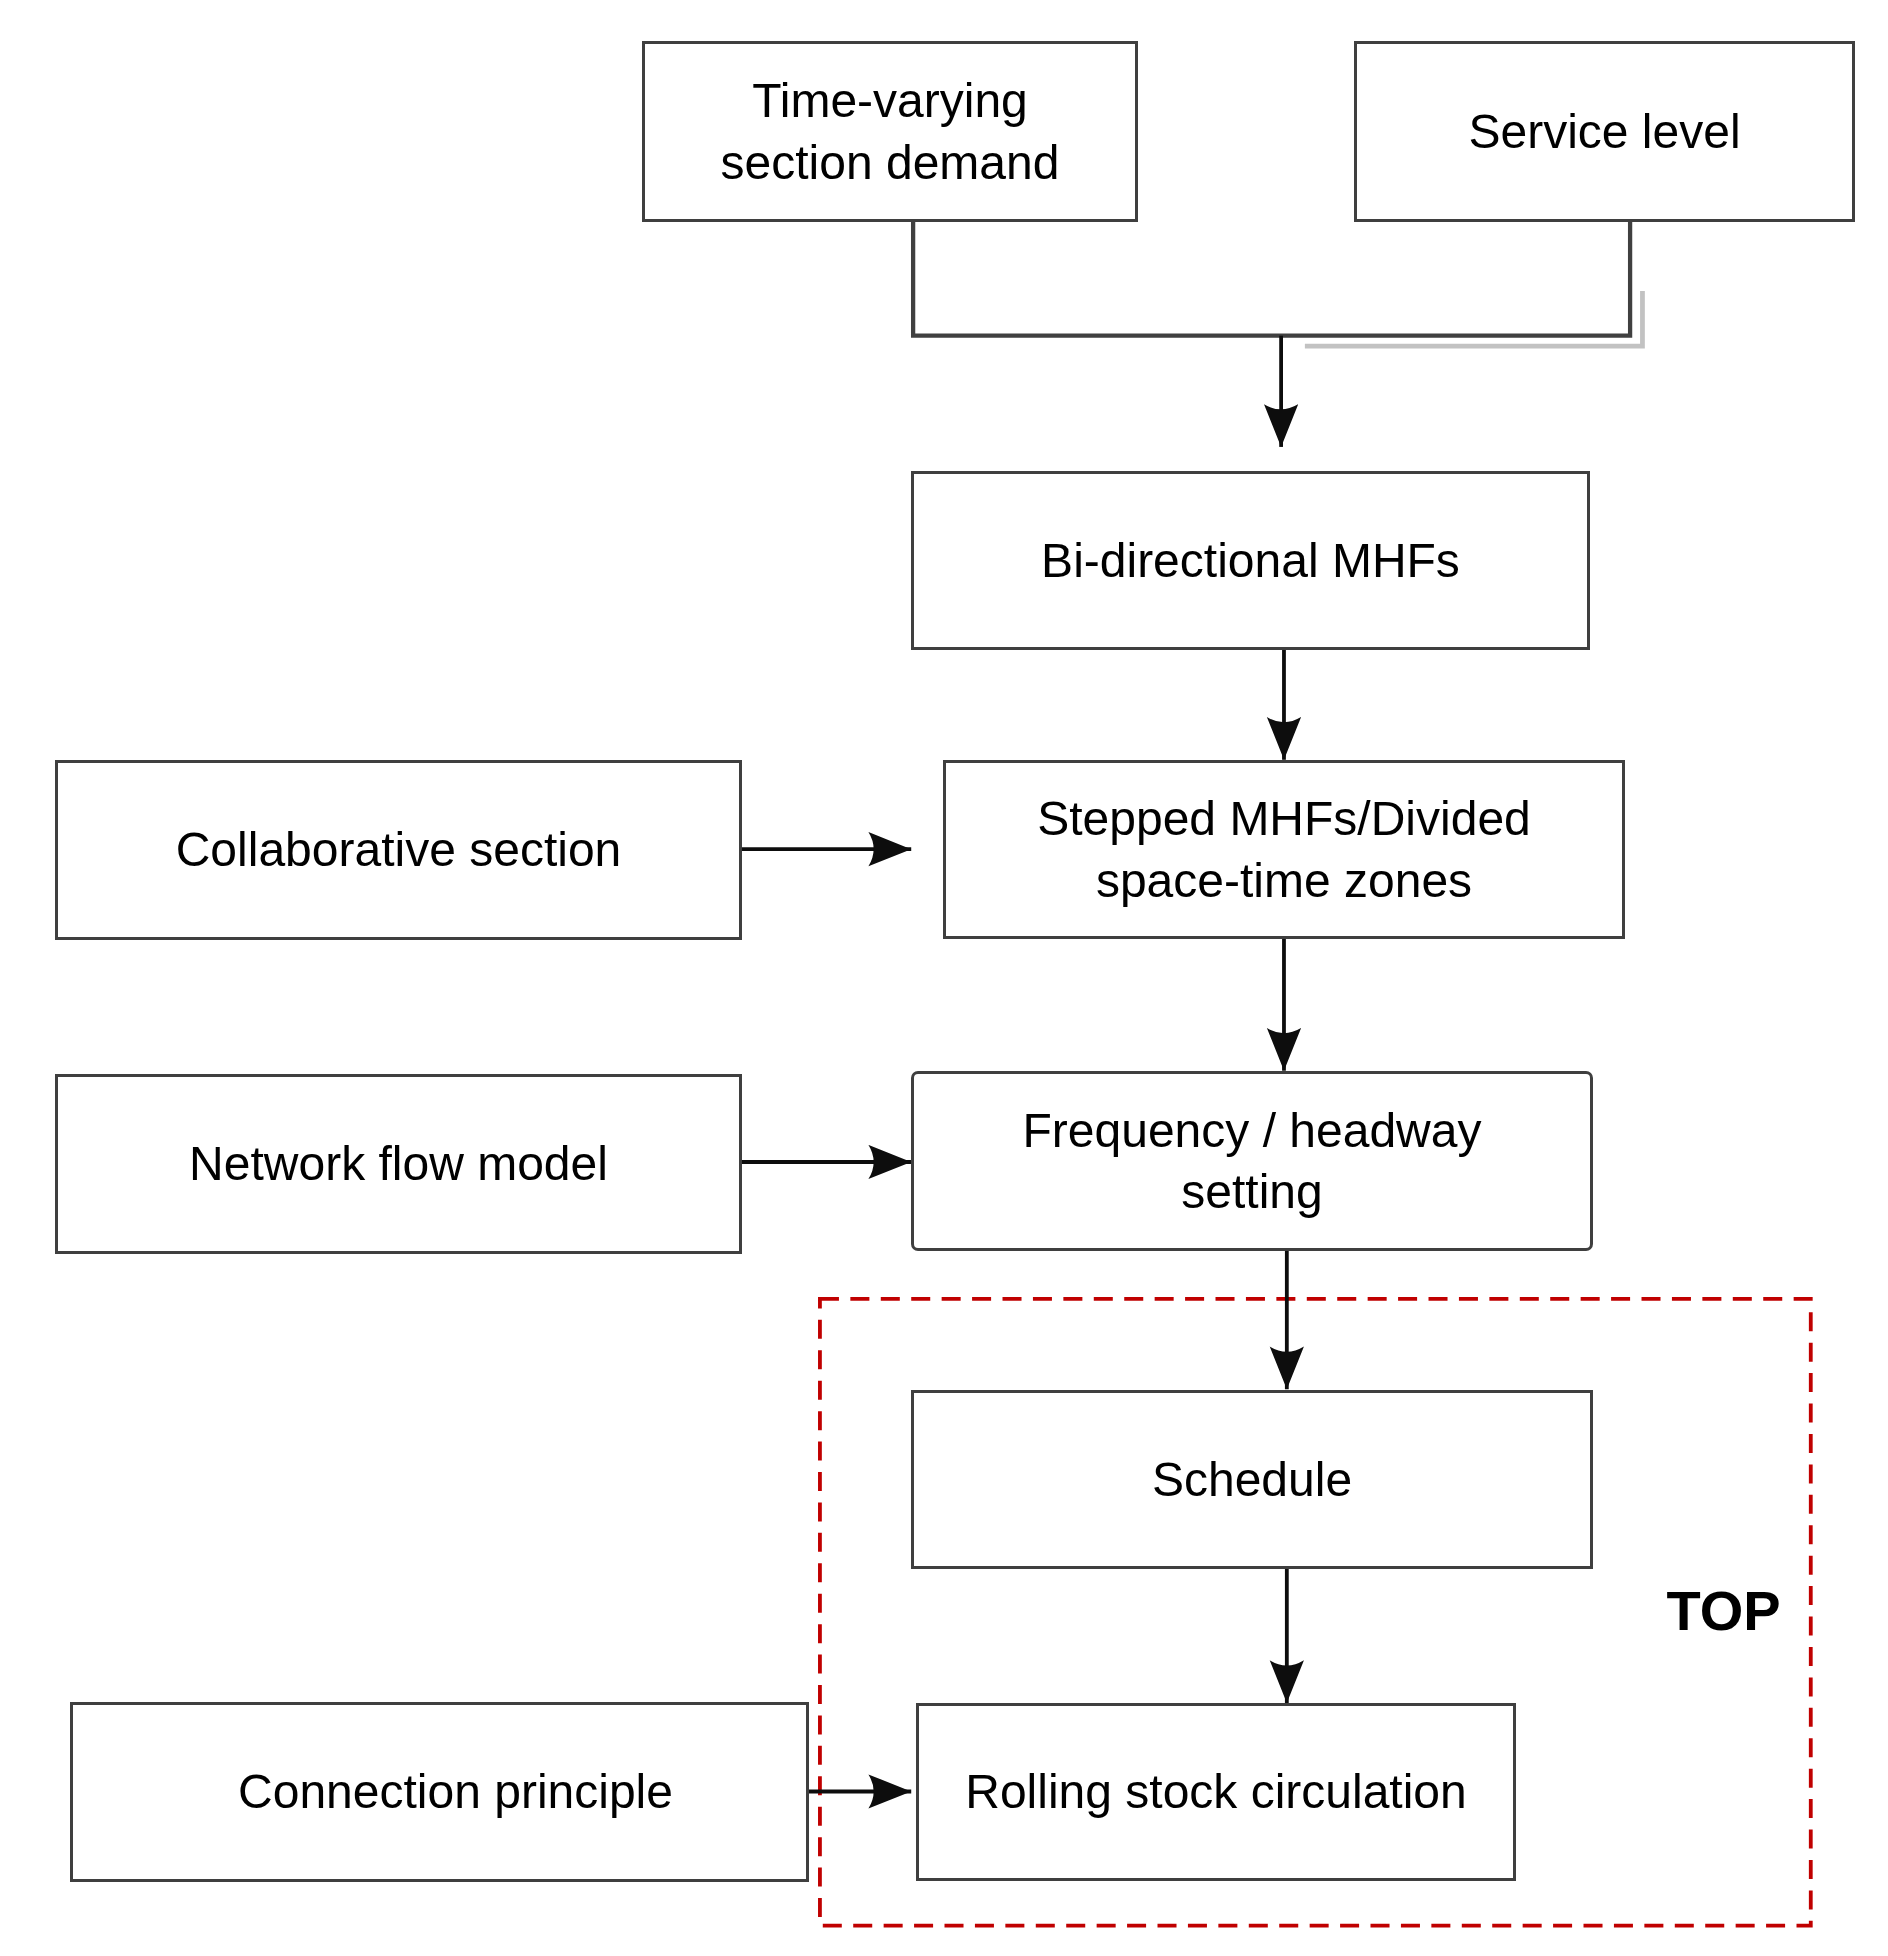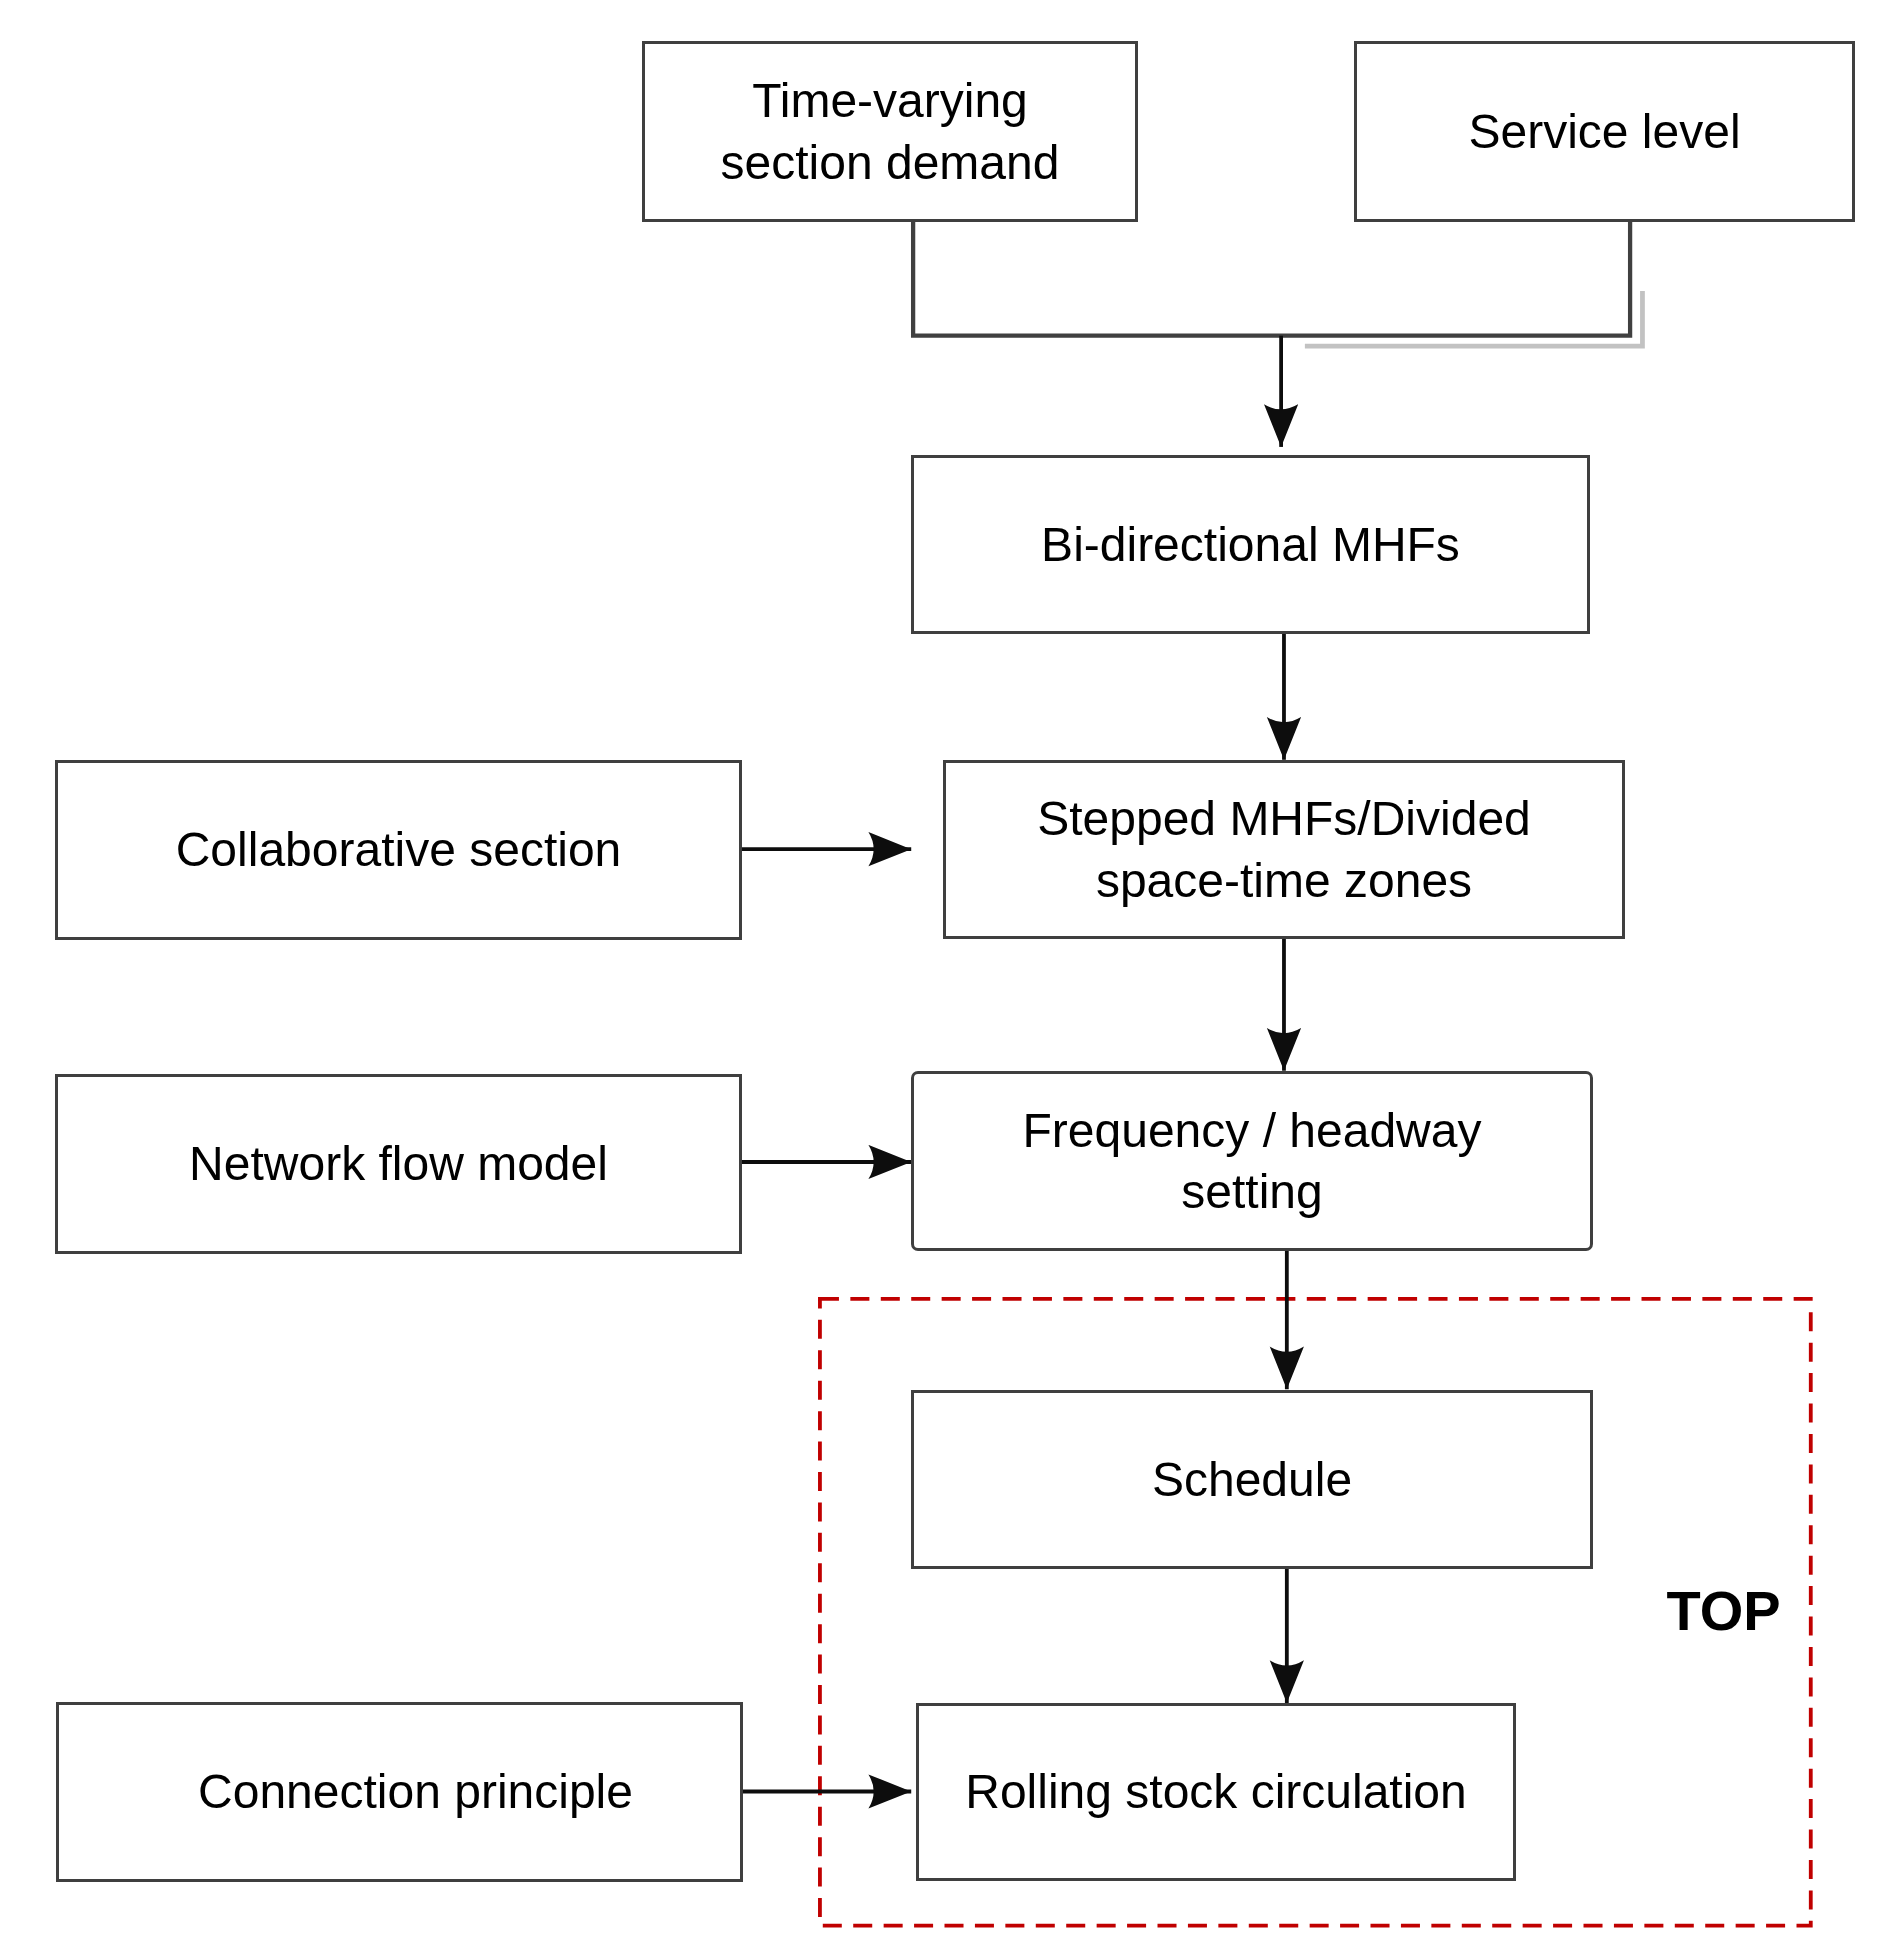--- a/index.html
+++ b/index.html
@@ -25,27 +25,27 @@
     align-items: center;
     justify-content: center;
     text-align: center;
     font-size: 48px;
     line-height: 1.28;
     color: #000000;
     white-space: pre-line;
   }
   #node-time-varying       { left:  642px; top:   41px; width: 496px; height: 181px; }
   #node-service-level      { left: 1354px; top:   41px; width: 501px; height: 181px; }
-  #node-bi-directional     { left:  911px; top:  455px; width: 679px; height: 179px; }
+  #node-bi-directional     { left:  911px; top:  471px; width: 679px; height: 179px; }
   #node-collaborative      { left:   55px; top:  760px; width: 687px; height: 180px; }
   #node-stepped            { left:  943px; top:  760px; width: 682px; height: 179px; }
   #node-network-flow       { left:   55px; top: 1074px; width: 687px; height: 180px; }
   #node-frequency          { left:  911px; top: 1071px; width: 682px; height: 180px; border-radius: 7px; }
   #node-schedule           { left:  911px; top: 1390px; width: 682px; height: 179px; }
-  #node-connection         { left:   56px; top: 1702px; width: 687px; height: 180px; padding-left: 32px; }
+  #node-connection         { left:   70px; top: 1702px; width: 739px; height: 180px; padding-left: 32px; }
   #node-rolling-stock      { left:  916px; top: 1703px; width: 600px; height: 178px; }
   #group-label {
     position: absolute;
     left: 1657px; top: 1583px; width: 133px;
     text-align: center;
     font-size: 56px;
     font-weight: bold;
     line-height: 1;
     color: #000000;
   }

